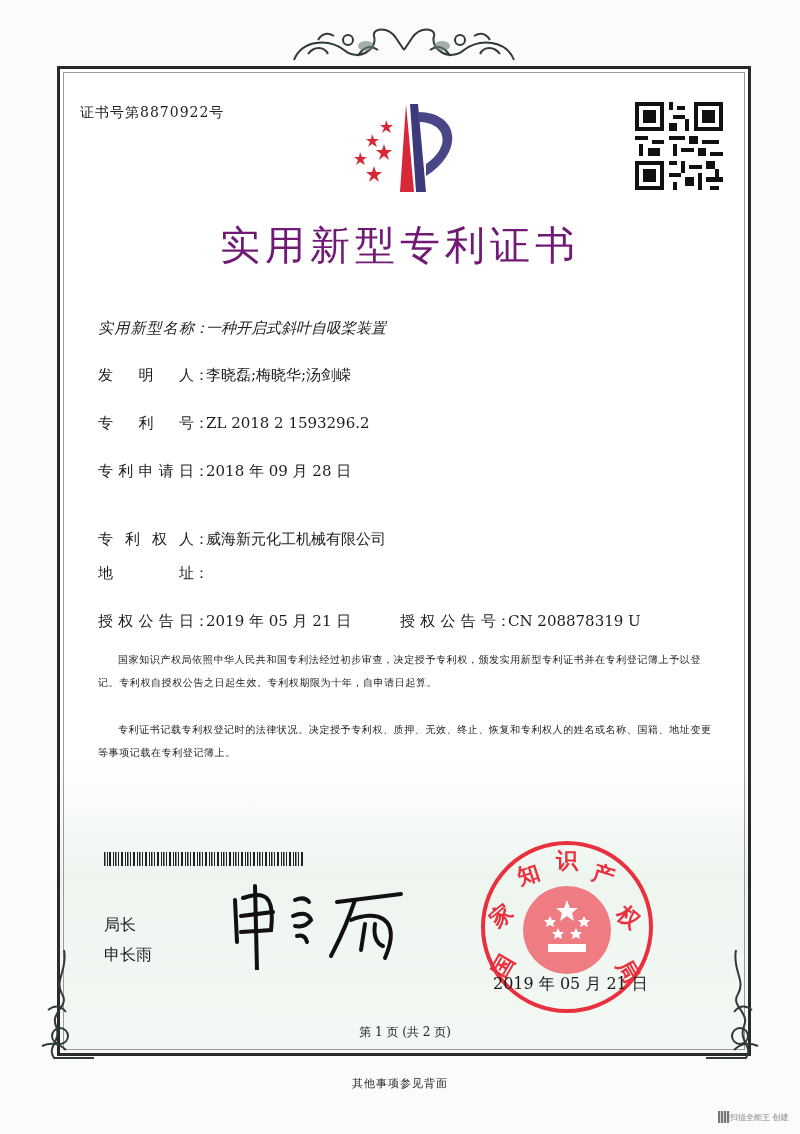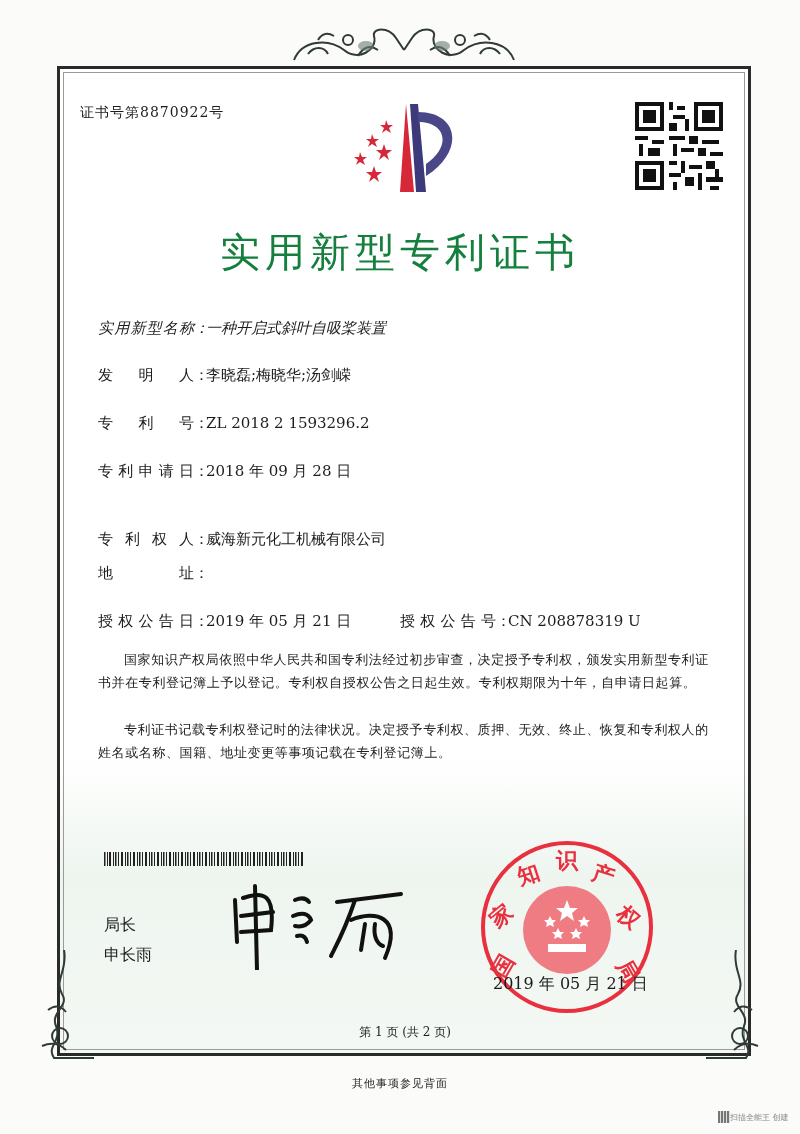--- a/index.html
+++ b/index.html
@@ -26,33 +26,33 @@
   .corner { position: absolute; width: 60px; height: 110px; }
   .corner-bl { left: 34px; top: 950px; }
   .corner-br { left: 706px; top: 950px; }
   .abs { position: absolute; white-space: nowrap; }
 
   .cert-no { left: 80px; top: 104px; font-size: 14px; letter-spacing: 1px; }
   .logo { left: 348px; top: 100px; width: 110px; height: 100px; }
   .qr { left: 635px; top: 102px; width: 88px; height: 88px; }
 
   .title {
-    left: 0; width: 800px; top: 225px; text-align: center;
+    left: 0; width: 800px; top: 218px; text-align: center;
     font-family: "DejaVu Sans", "Liberation Sans", sans-serif;
-    font-size: 40px; letter-spacing: 5px; color: #15803d;
+    font-size: 40px; letter-spacing: 5px; color: #701a75;
   }
   .field { left: 98px; font-size: 15px; display: flex; }
   .field .lab { display: inline-block; width: 96px; text-align-last: justify; }
   .field .colon { width: 12px; }
   .f1 { top: 319px; font-style: italic; } .f2 { top: 366px; } .f3 { top: 414px; } .f4 { top: 462px; }
   .f5 { top: 516px; margin-top: 14px; } .f6 { top: 564px; } .f7 { top: 612px; }
   .f7b { left: 400px; top: 612px; text-align: center; }
   .f7b .lab { width: 96px; }
 
-  .para { left: 98px; width: 622px; font-size: 13px; line-height: 23px; white-space: normal; letter-spacing: 0.6px; }
+  .para { left: 98px; width: 622px; font-size: 10px; line-height: 23px; white-space: normal; letter-spacing: 0.6px; }
   .p1 { top: 648px; }
   .p2 { top: 718px; }
   .para span { display: block; text-indent: 2em; }
 
   .barcode { left: 104px; top: 852px; width: 200px; height: 14px; }
   .director { left: 104px; top: 910px; font-family: "DejaVu Sans", sans-serif; font-size: 16px; line-height: 30px; }
   .signature { left: 225px; top: 880px; width: 185px; height: 90px; }
 
   .seal { left: 478px; top: 838px; width: 178px; height: 178px; }
   .seal-date { left: 493px; top: 974px; font-size: 16px; color: #1a1a1a; }

